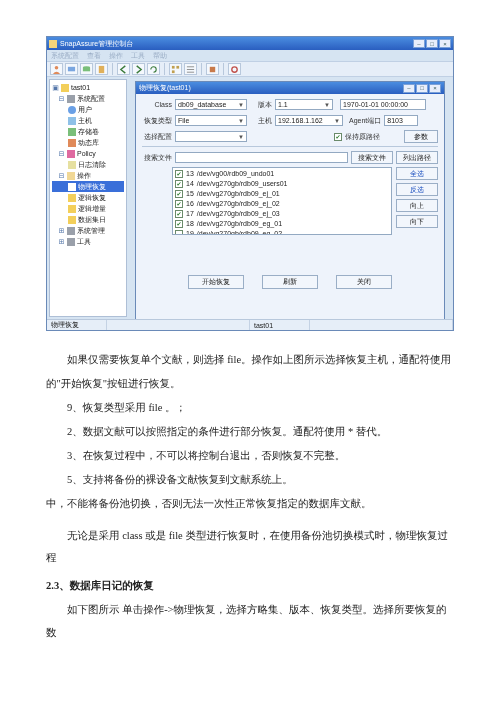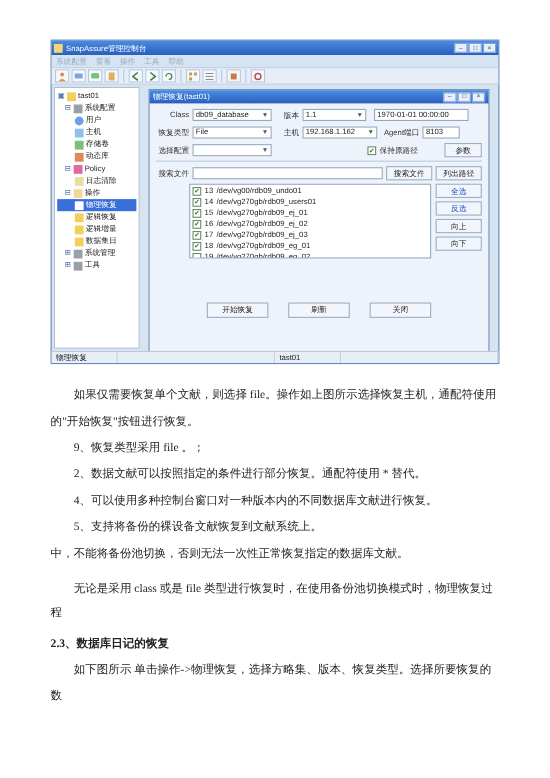--- a/index.html
+++ b/index.html
@@ -362,21 +362,21 @@
       <div class="cell">tast01</div>
       <div class="cell" style="flex:1"></div>
     </div>
   </div>
 
   <div class="doc">
     <p>如果仅需要恢复单个文献，则选择 file。操作如上图所示选择恢复主机，通配符使用</p>
     <p style="text-indent:0">的"开始恢复"按钮进行恢复。</p>
     <p class="li">9、恢复类型采用 file 。；</p>
     <p class="li">2、数据文献可以按照指定的条件进行部分恢复。通配符使用 * 替代。</p>
-    <p class="li">4、可以使用多种控制台窗口对一种版本内的不同数据库文献进行恢复。</p>
+    <p class="li">3、在恢复过程中，不可以将控制台退出，否则恢复不完整。</p>
     <p class="li">5、支持将备份的裸设备文献恢复到文献系统上。</p>
     <p style="text-indent:0">中，不能将备份池切换，否则无法一次性正常恢复指定的数据库文献。</p>
     <p style="margin-top:10px">无论是采用 class 或是 file 类型进行恢复时，在使用备份池切换模式时，物理恢复过程</p>
     <p class="h">2.3、数据库日记的恢复</p>
     <p>如下图所示 单击操作-&gt;物理恢复，选择方略集、版本、恢复类型。选择所要恢复的数</p>
   </div>
 
 </div>
 
 </body></html>

